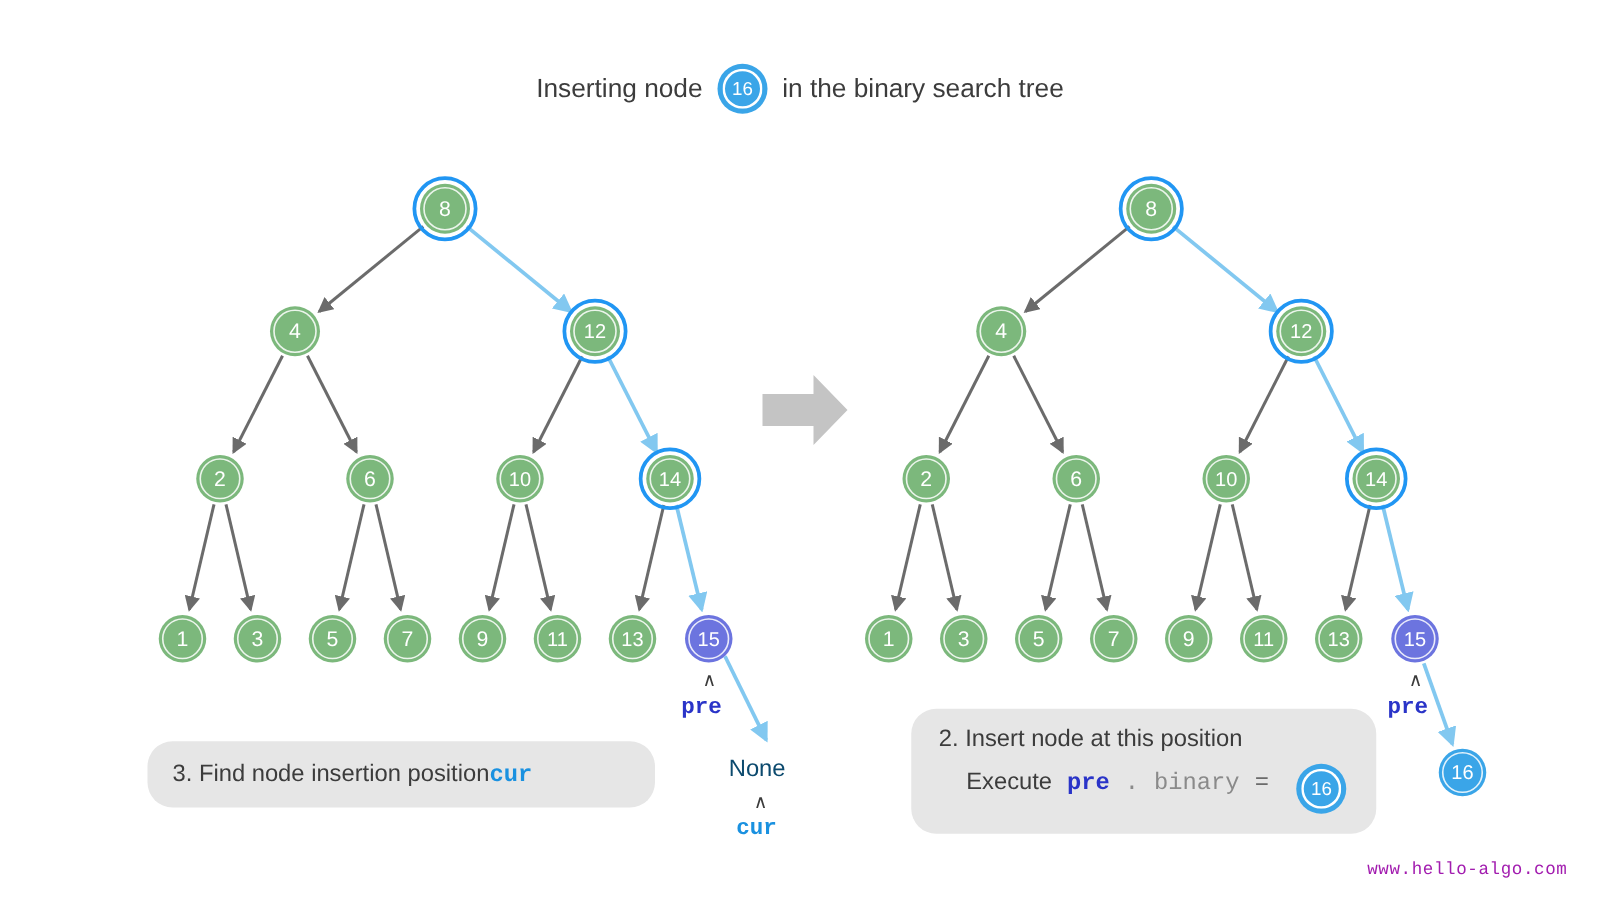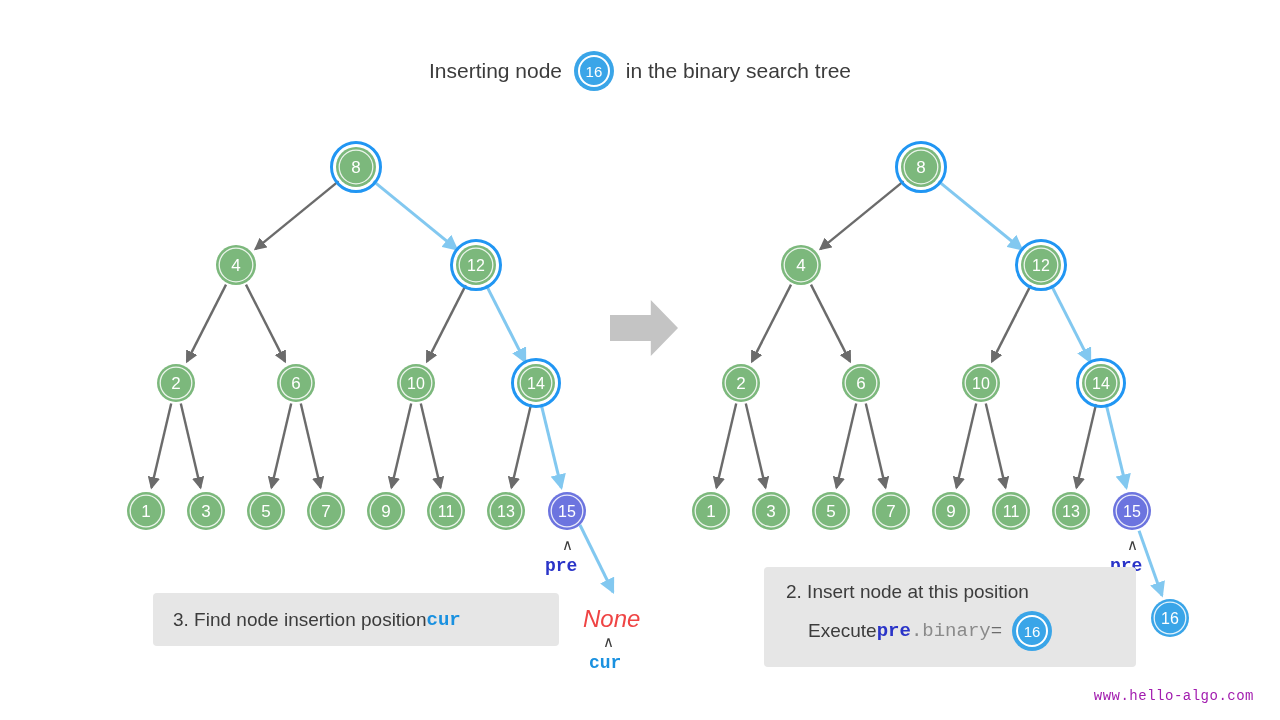--- a/index.html
+++ b/index.html
@@ -44,65 +44,62 @@
     background: #3aa5e8;
     color: #ffffff;
     font-size: 15px;
     font-weight: 500;
     box-shadow: 0 0 0 2px #ffffff inset, 0 0 0 4px #3aa5e8;
     font-family: "Liberation Sans", sans-serif;
   }
   .caption {
     position: absolute;
     background: #e6e6e6;
-    border-radius: 4px;
+    border-radius: 20px;
     color: #3c3c3c;
     font-size: 19px;
     box-sizing: border-box;
-    margin-left: 35px;
   }
   #caption-left {
     left: 118px; top: 593px;
     width: 406px; height: 53px;
     display: flex; align-items: center;
     padding-left: 20px;
   }
   #caption-right {
     left: 729px; top: 567px;
     width: 372px; height: 100px;
     padding: 14px 0 0 22px;
   }
   .cap-line2 {
     margin-top: 12px;
     padding-left: 22px;
     display: flex;
-    align-items: center;
-    gap: 0px;
+    gap: 12px;
   }
   .kw-cur { color: #1a91e0; font-weight: bold; font-family: "Liberation Mono", monospace; }
   .kw-pre { color: #2a34c8; font-weight: bold; font-family: "Liberation Mono", monospace; }
   .dim { color: #8a8a8a; font-family: "Liberation Mono", monospace; }
   .eqsym { color: #6b6b6b; font-family: "Liberation Mono", monospace; }
   .chip-inline { margin-left: 14px; }
 
   .label {
     position: absolute;
     font-family: "Liberation Mono", monospace;
     font-weight: bold;
     font-size: 18px;
     white-space: nowrap;
   }
   .label.pre { color: #2a34c8; }
   .label.cur { color: #1a91e0; }
   .label.none {
-    color: #ef4444;
+    color: #0c4a6e;
     font-family: "Liberation Sans", sans-serif;
     font-weight: normal;
-    font-size: 24px;
-    font-style: italic;
+    font-size: 19px;
   }
   .caret {
     position: absolute;
     color: #3c3c3c;
     font-family: "Liberation Sans", sans-serif;
     font-size: 15px;
     line-height: 1;
   }
   .watermark {
     position: absolute;

